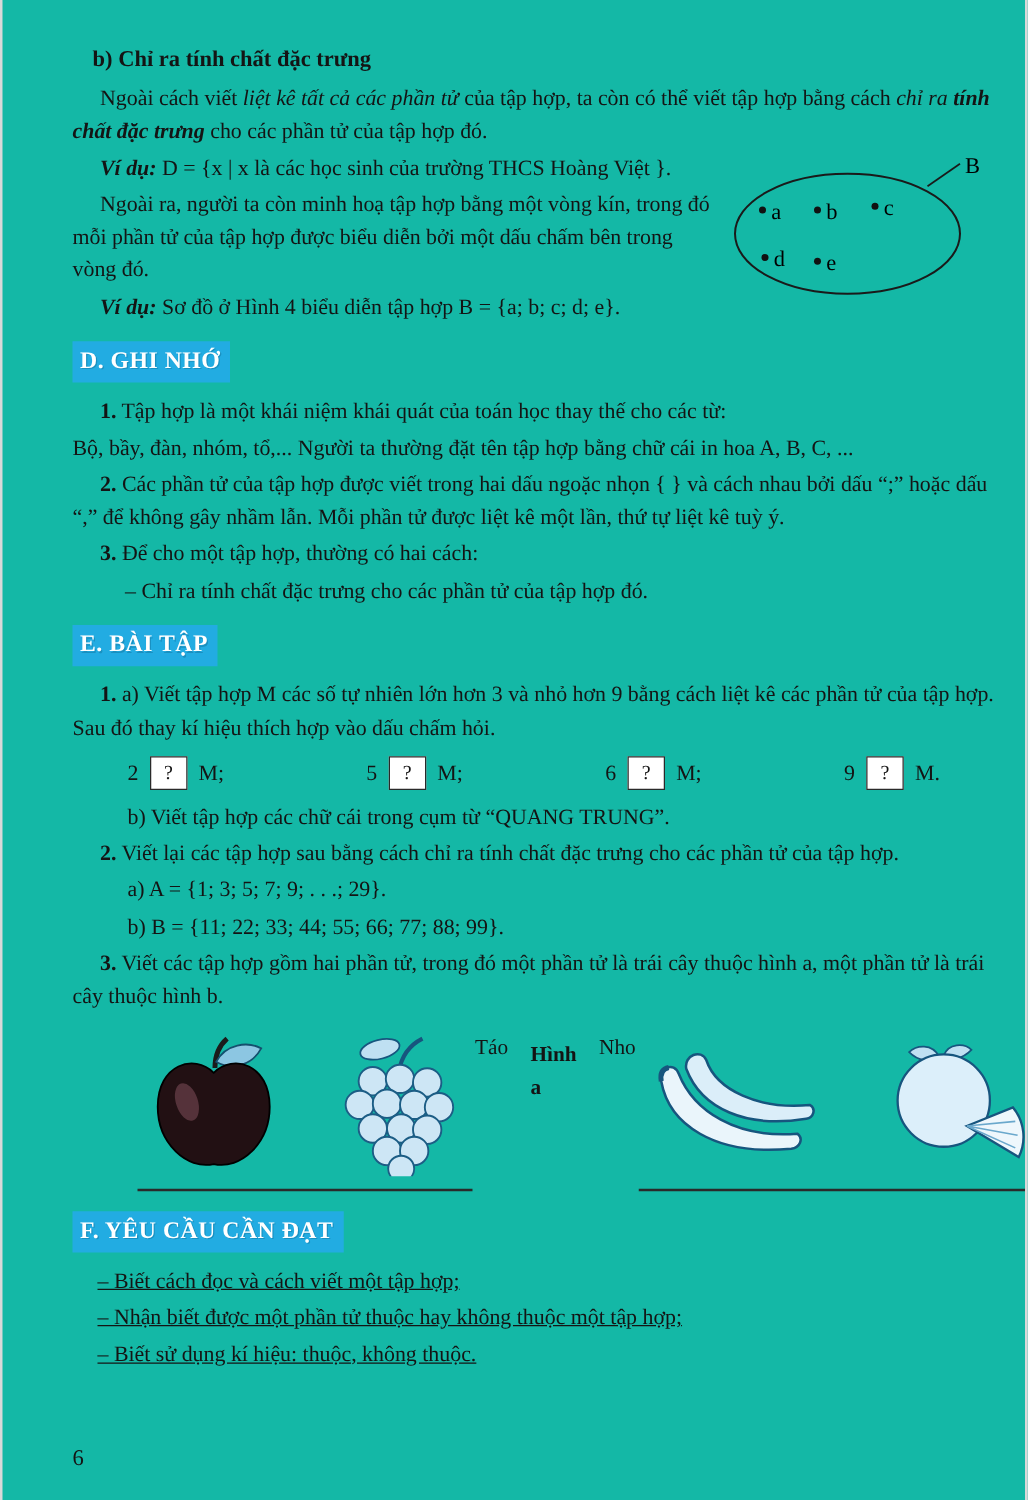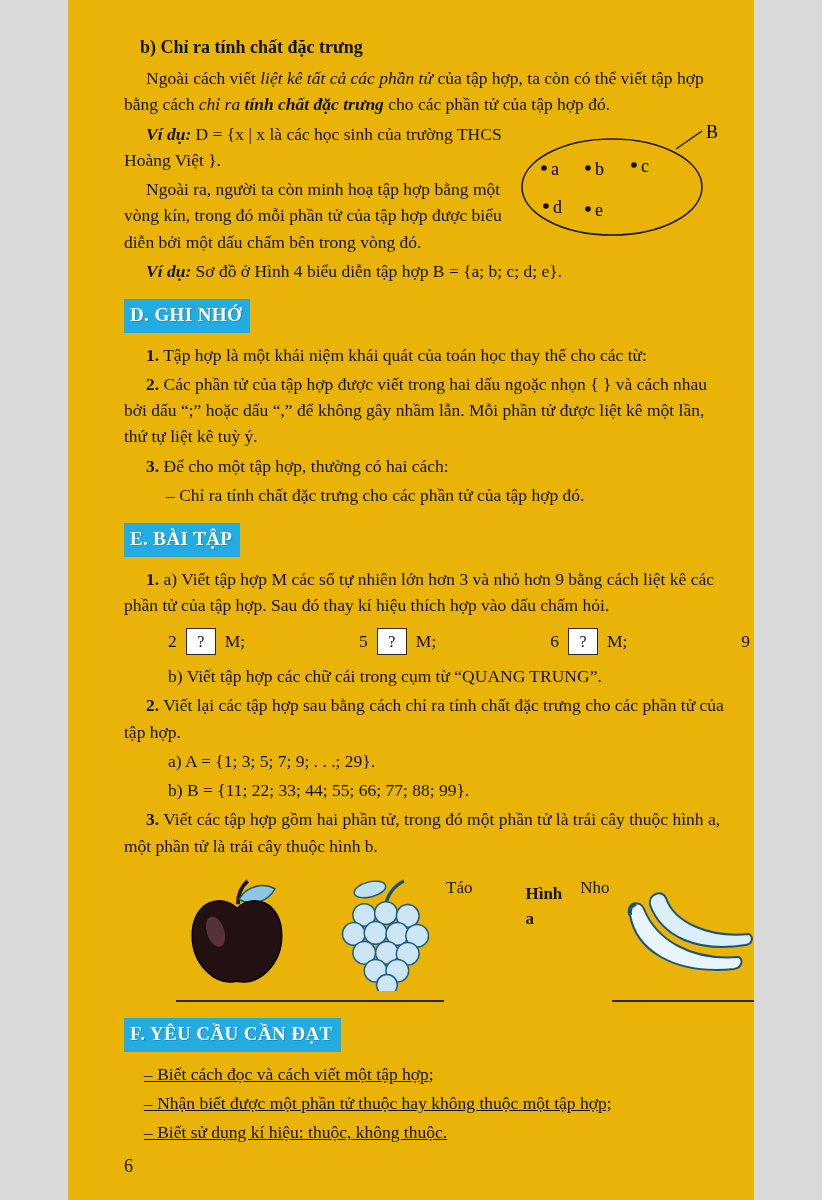--- a/index.html
+++ b/index.html
@@ -1,19 +1,19 @@
 <!DOCTYPE html>
 <html><head>
 <meta charset="utf-8">
 <style>
   * { box-sizing: border-box; }
   html,body { margin:0; padding:0; background:#d9d9d9; }
   .page {
-    width:686px; height:1200px; margin:0 auto; position:relative; overflow:hidden;
-    background:#eab308;
+    width:818px; height:1200px; margin:0 auto; position:relative; overflow:hidden;
+    background:#14b8a6;
     font-family:"Liberation Serif", serif;
     font-size:17.5px; line-height:1.5; color:#141414;
     padding:34px 24px 0 56px;
   }
   p { margin:3px 0; }
   .indent { text-indent:22px; }
   .sub-head { font-size:18px; font-weight:bold; margin:0 0 4px 16px; }
   em.bold { font-weight:bold; }
   .vd { font-weight:bold; font-style:italic; }
 
@@ -42,21 +42,21 @@
     text-align:center; line-height:25px; font-size:16px; background:#fff;
   }
   .part-b { margin-left:44px; }
   .sub-item { margin-left:44px; }
 
   
   .fruits { display:flex; justify-content:space-between; width:672px; margin:14px 0 4px 52px; }
   .fruit-group { display:flex; flex-direction:row; }
   .fruit-row { display:flex; align-items:flex-end; gap:44px; padding:0 6px 2px 6px; border-bottom:2px solid #2a2a2a; }
   .label-row { display:flex; justify-content:space-between; gap:18px; padding:2px 2px 0 2px; font-size:17px; }
-  .fig-label { font-weight:bold; position:relative; top:6px;margin-left:35px; }
+  .fig-label { font-weight:bold; position:relative; top:6px; }
 
   .req-item { margin-left:20px;text-decoration:underline; }
 
   .page-number { position:absolute; left:56px; bottom:20px; font-size:18px; }
 </style>
 </head>
 <body>
 
 <div class="page">
 
@@ -86,20 +86,21 @@
 
   <p class="indent">Ngoài ra, người ta còn minh hoạ tập hợp bằng một vòng kín, trong đó mỗi phần tử của tập hợp được biểu diễn bởi một dấu chấm bên trong vòng đó.</p>
 
   <p class="indent"><strong class="vd">Ví dụ:</strong><span> Sơ đồ ở Hình 4 biểu diễn tập hợp B = {a; b; c; d; e}.</span></p>
 
   <div style="clear:both"></div>
 
   <div class="sec-head">D. GHI NHỚ</div>
 
   <p class="indent"><strong>1.</strong><span> Tập hợp là một khái niệm khái quát của toán học thay thế cho các từ:</span></p>
+  <p>Bộ, bầy, đàn, nhóm, tổ,... Người ta thường đặt tên tập hợp bằng chữ cái in hoa A, B, C, ...</p>
 
   <p class="indent"><strong>2.</strong><span> Các phần tử của tập hợp được viết trong hai dấu ngoặc nhọn { } và cách nhau bởi dấu “;” hoặc dấu “,” để không gây nhầm lẫn. Mỗi phần tử được liệt kê một lần, thứ tự liệt kê tuỳ ý.</span></p>
 
   <p class="indent"><strong>3.</strong><span> Để cho một tập hợp, thường có hai cách:</span></p>
   <p class="dash">– Chỉ ra tính chất đặc trưng cho các phần tử của tập hợp đó.</p>
 
   <div class="sec-head">E. BÀI TẬP</div>
 
   <p class="indent"><strong>1.</strong><span> a) Viết tập hợp M các số tự nhiên lớn hơn 3 và nhỏ hơn 9 bằng cách liệt kê các phần tử của tập hợp. Sau đó thay kí hiệu thích hợp vào dấu chấm hỏi.</span></p>
 

